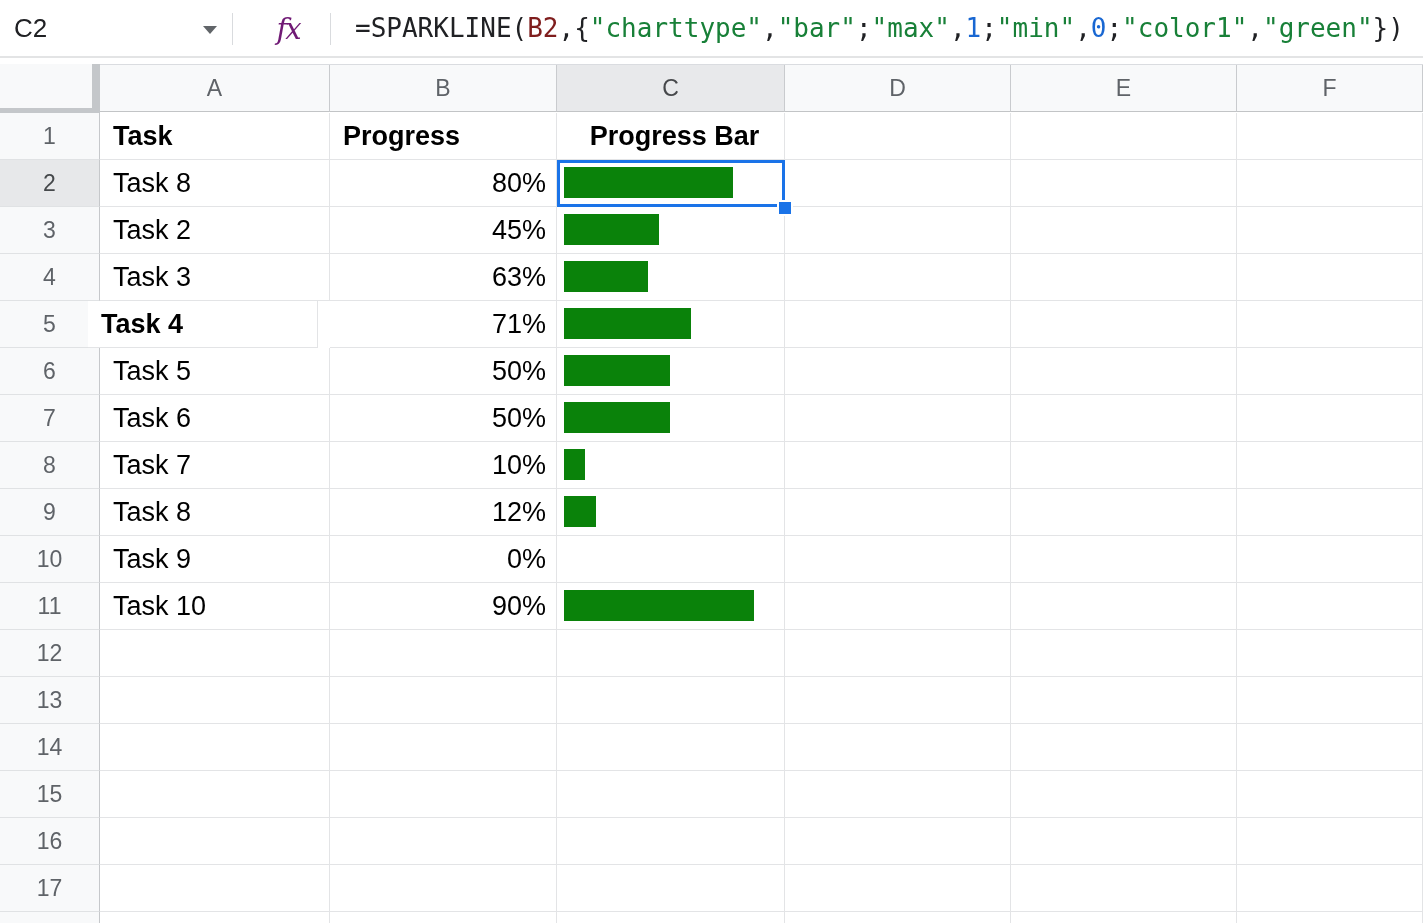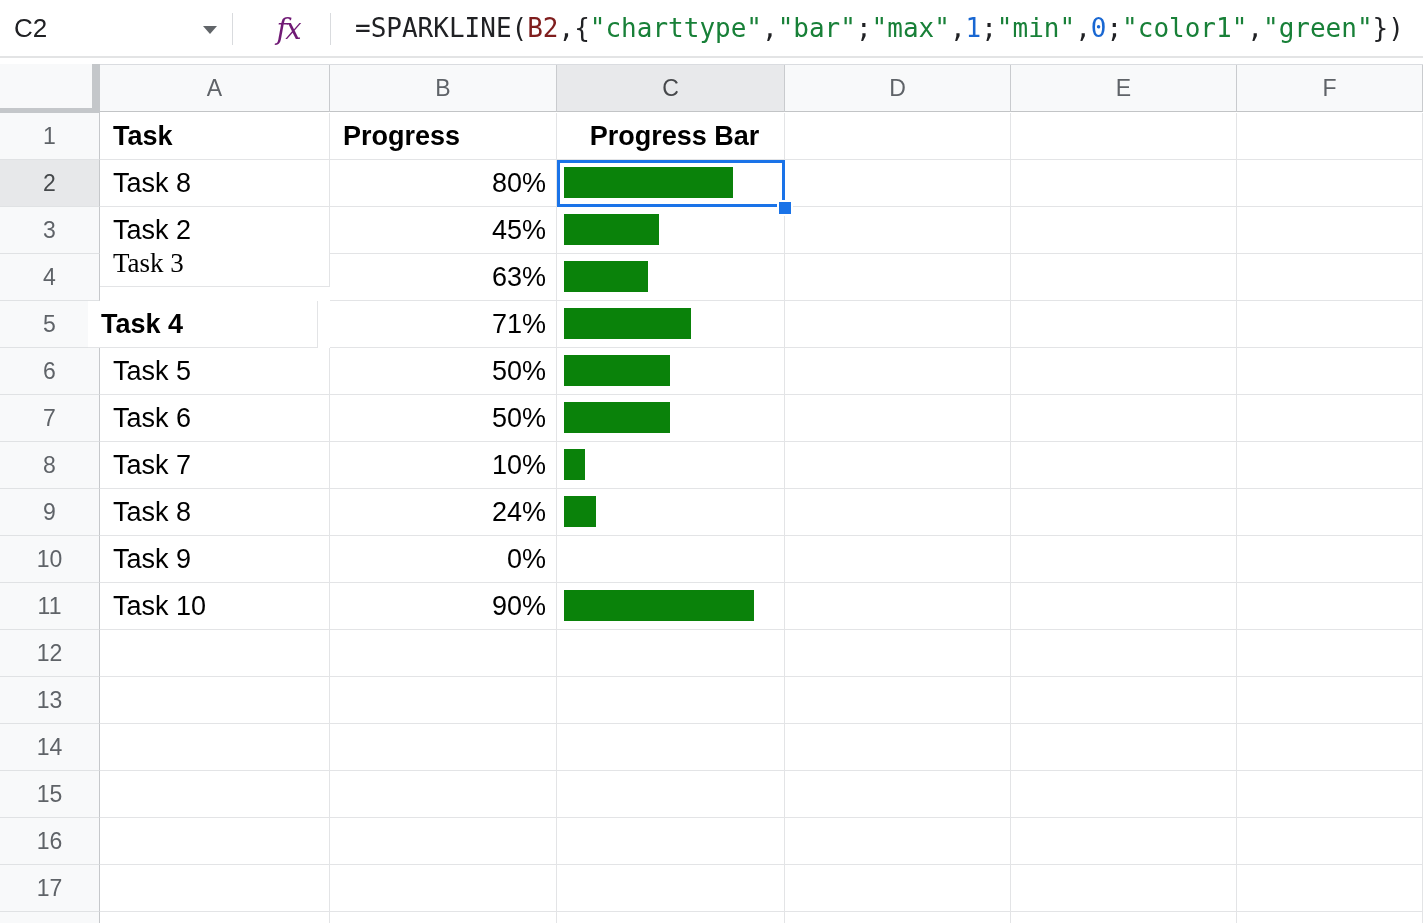--- a/index.html
+++ b/index.html
@@ -215,21 +215,21 @@
         <span>45%</span>
       </div>
       <div class="cell" style="left: 557px; top: 149px; width: 228px;">
         <div class="spark">
           <div class="spark-bar" style="width: calc(45% - 7.2px); background: rgb(10, 130, 10);"></div>
         </div>
       </div>
       <div class="cell" style="left: 785px; top: 149px; width: 226px;"></div>
       <div class="cell" style="left: 1011px; top: 149px; width: 226px;"></div>
       <div class="cell" style="left: 1237px; top: 149px; width: 186px;"></div>
-      <div class="cell align-left" style="left: 100px; top: 182px; width: 230px; font-family: Liberation Serif, serif;">
+      <div class="cell align-left" style="left: 100px; top: 196px; width: 230px;">
         <span>Task 3</span>
       </div>
       <div class="cell align-right" style="left: 330px; top: 196px; width: 227px;">
         <span>63%</span>
       </div>
       <div class="cell" style="left: 557px; top: 196px; width: 228px;">
         <div class="spark">
           <div class="spark-bar" style="width: calc(40% - 6.4px); background: rgb(10, 130, 10);"></div>
         </div>
       </div>
@@ -289,21 +289,21 @@
           <div class="spark-bar" style="width: calc(10% - 1.6px); background: rgb(10, 130, 10);"></div>
         </div>
       </div>
       <div class="cell" style="left: 785px; top: 384px; width: 226px;"></div>
       <div class="cell" style="left: 1011px; top: 384px; width: 226px;"></div>
       <div class="cell" style="left: 1237px; top: 384px; width: 186px;"></div>
       <div class="cell align-left" style="left: 100px; top: 431px; width: 230px;">
         <span>Task 8</span>
       </div>
       <div class="cell align-right" style="left: 330px; top: 431px; width: 227px;">
-        <span>24%</span>
+        <span>12%</span>
       </div>
       <div class="cell" style="left: 557px; top: 431px; width: 228px;">
         <div class="spark">
           <div class="spark-bar" style="width: calc(15% - 2.4px); background: rgb(10, 130, 10);"></div>
         </div>
       </div>
       <div class="cell" style="left: 785px; top: 431px; width: 226px;"></div>
       <div class="cell" style="left: 1011px; top: 431px; width: 226px;"></div>
       <div class="cell" style="left: 1237px; top: 431px; width: 186px;"></div>
       <div class="cell align-left" style="left: 100px; top: 478px; width: 230px;">

